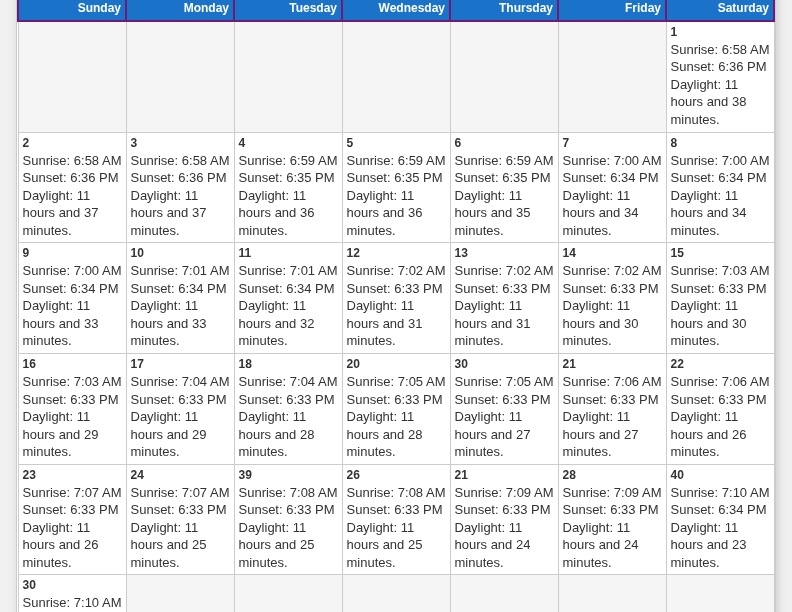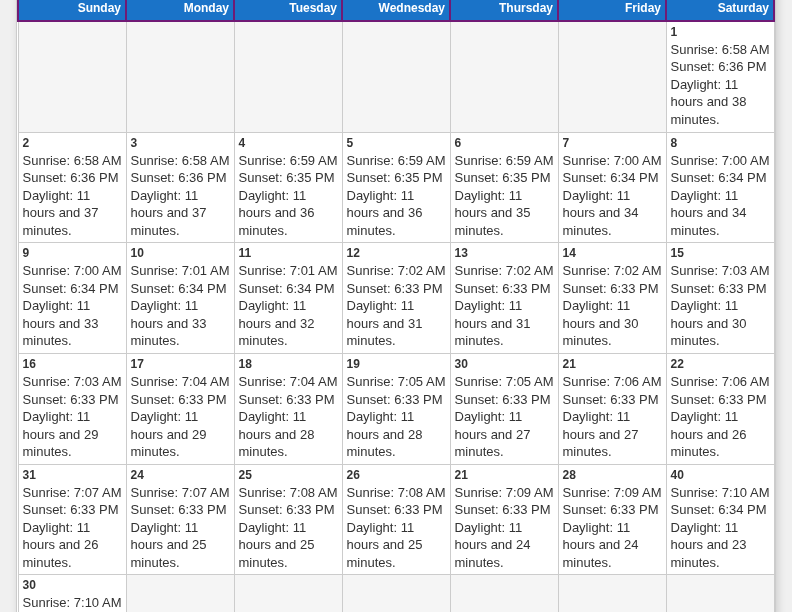--- a/index.html
+++ b/index.html
@@ -254,21 +254,21 @@
 and 29 minutes.</div>
           </td>
           <td>
             <span class="day-number">18</span>
             <div class="day-info">Sunrise: 7:04 AM
 Sunset: 6:33 PM
 Daylight: 11 hours
 and 28 minutes.</div>
           </td>
           <td>
-            <span class="day-number">19</span>
+            <span class="day-number">20</span>
             <div class="day-info">Sunrise: 7:05 AM
 Sunset: 6:33 PM
 Daylight: 11 hours
 and 28 minutes.</div>
           </td>
           <td>
             <span class="day-number">30</span>
             <div class="day-info">Sunrise: 7:05 AM
 Sunset: 6:33 PM
 Daylight: 11 hours
@@ -284,35 +284,35 @@
           <td>
             <span class="day-number">22</span>
             <div class="day-info">Sunrise: 7:06 AM
 Sunset: 6:33 PM
 Daylight: 11 hours
 and 26 minutes.</div>
           </td>
         </tr>
         <tr>
           <td>
-            <span class="day-number">31</span>
+            <span class="day-number">23</span>
             <div class="day-info">Sunrise: 7:07 AM
 Sunset: 6:33 PM
 Daylight: 11 hours
 and 26 minutes.</div>
           </td>
           <td>
             <span class="day-number">24</span>
             <div class="day-info">Sunrise: 7:07 AM
 Sunset: 6:33 PM
 Daylight: 11 hours
 and 25 minutes.</div>
           </td>
           <td>
-            <span class="day-number">25</span>
+            <span class="day-number">39</span>
             <div class="day-info">Sunrise: 7:08 AM
 Sunset: 6:33 PM
 Daylight: 11 hours
 and 25 minutes.</div>
           </td>
           <td>
             <span class="day-number">26</span>
             <div class="day-info">Sunrise: 7:08 AM
 Sunset: 6:33 PM
 Daylight: 11 hours

